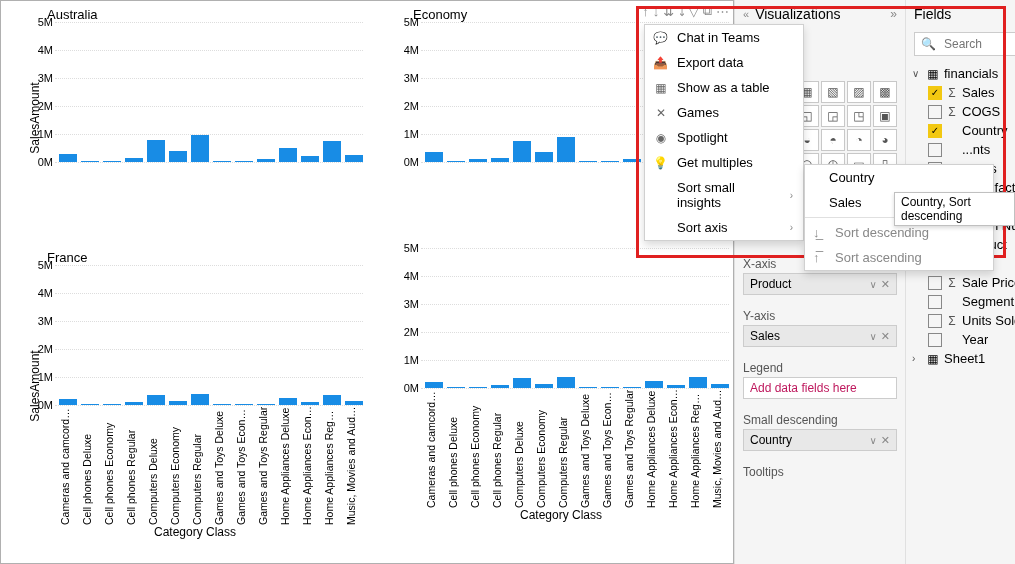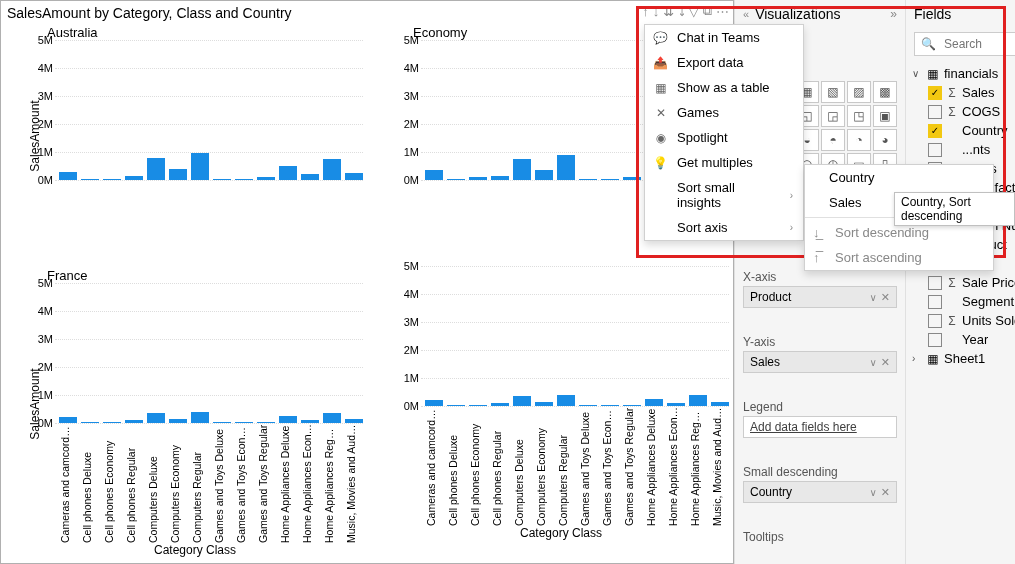--- a/index.html
+++ b/index.html
@@ -43,24 +43,24 @@
   .viz-pane { width: 178px; border-left: 1px solid #e0e0e0; background: #f5f5f5; display: flex; flex-direction: column; }
   .pane-hdr { display: flex; align-items: center; padding: 6px 8px; font-size: 14px; }
   .pane-hdr .collapse { margin-right: 6px; color: #888; font-size: 11px; }
   .pane-hdr .title { flex: 1; }
   .pane-hdr .expand { color: #888; font-size: 12px; }
   .viz-body { padding: 6px 8px; }
   .big-icon { font-size: 30px; margin: 4px 0 8px 6px; }
   .viz-grid { display: grid; grid-template-columns: repeat(6, 24px); grid-auto-rows: 22px; gap: 2px; }
   .viz-grid .vi { border: 1px solid #c8c8c8; background: #fff; display: flex; align-items: center; justify-content: center; font-size: 12px; color: #555; }
   .viz-more { margin-top: 4px; font-size: 14px; color: #555; }
-  .field-well { margin-top: 27px; }
+  .field-well { margin-top: 14px; }
   .fw-label { font-size: 12px; color: #555; margin-bottom: 2px; }
   .fw-box { display: flex; align-items: center; background: #e8e8e8; border: 1px solid #ccc; padding: 2px 6px; font-size: 12px; height: 22px; }
-  .fw-box.empty { background: #fff; color: #404040; text-decoration: underline; }
+  .fw-box.empty { background: #fff; color: #be185d; }
   .fw-box .name { flex: 1; overflow: hidden; text-overflow: ellipsis; white-space: nowrap; }
   .fw-box .chev { color: #888; font-size: 10px; margin: 0 4px; }
   .fw-box .x { color: #888; font-size: 11px; }
 
   
   .fields-pane { width: 174px; border-left: 1px solid #e0e0e0; background: #f5f5f5; display: flex; flex-direction: column; }
   .search-box { margin: 4px 8px; border: 1px solid #ccc; background: #fff; display: flex; align-items: center; padding: 3px 6px; gap: 6px; }
   .search-box .sico { color: #888; }
   .search-box input { border: 0; outline: 0; flex: 1; font-size: 12px; }
   .field-tree { padding: 4px 4px; }
@@ -74,21 +74,20 @@
   .tree-row.indent { padding-left: 18px; }
 
   .red-box { position: absolute; top: 6px; left: 636px; width: 370px; height: 252px; border: 3px solid #e02020; pointer-events: none; }
 </style>
 </head>
 <body>
 
 <div class="main">
 
   <div class="chart-canvas">
-    <div class="chart-title">SalesAmount by Category, Class and Country</div>
     <div class="canvas-toolbar">
       <span class="ti">↑</span>
       <span class="ti">↓</span>
       <span class="ti">⇊</span>
       <span class="ti">⤵</span>
       <span class="ti">▽</span>
       <span class="ti">⧉</span>
       <span class="ti">⋯</span>
     </div>
     <div class="small-mult-grid" id="sm-grid">

